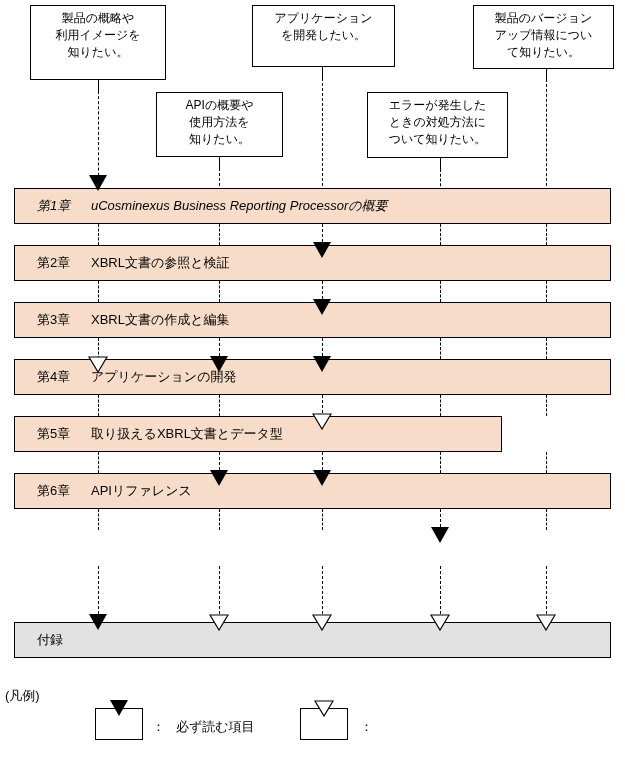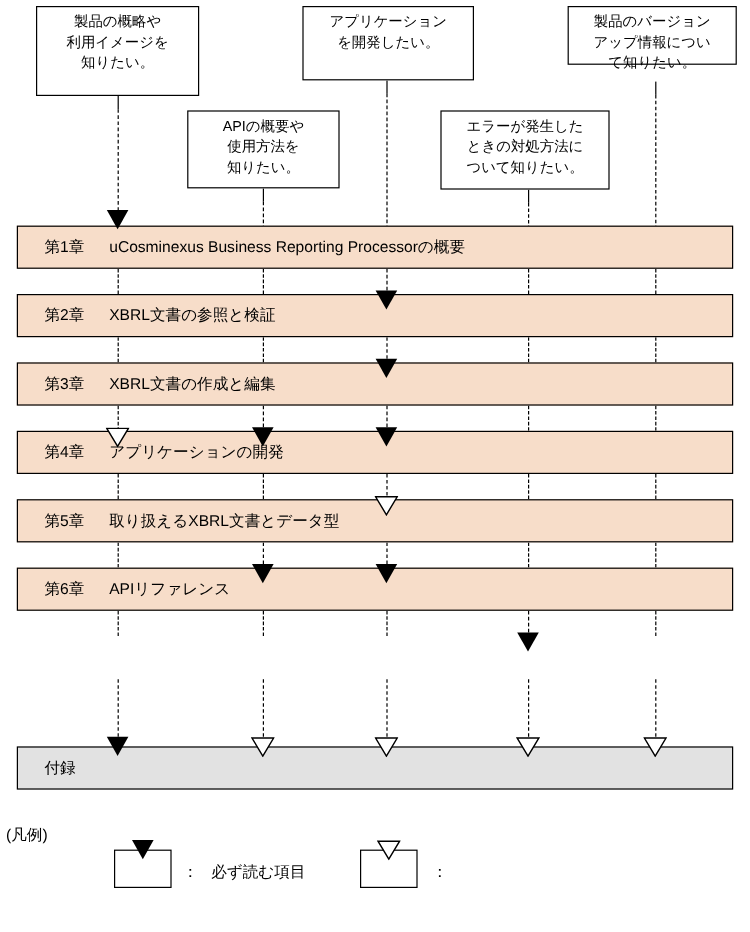--- a/index.html
+++ b/index.html
@@ -170,59 +170,59 @@
     <span class="qline">製品の概略や</span>
     <span class="qline">利用イメージを</span>
     <span class="qline">知りたい。</span>
   </div>
 
   <div class="qbox" style="left:252px; top:5px; width:143px; height:62px;">
     <span class="qline">アプリケーション</span>
     <span class="qline">を開発したい。</span>
   </div>
 
-  <div class="qbox" style="left:473px; top:5px; width:141px; height:49px;">
+  <div class="qbox" style="left:473px; top:5px; width:141px; height:64px;">
     <span class="qline">製品のバージョン</span>
     <span class="qline">アップ情報につい</span>
     <span class="qline">て知りたい。</span>
   </div>
 
   <div class="qbox" style="left:156px; top:92px; width:127px; height:65px;text-align:right;">
     <span class="qline">APIの概要や</span>
     <span class="qline">使用方法を</span>
     <span class="qline">知りたい。</span>
   </div>
 
   <div class="qbox" style="left:367px; top:92px; width:141px; height:66px;">
     <span class="qline">エラーが発生した</span>
     <span class="qline">ときの対処方法に</span>
     <span class="qline">ついて知りたい。</span>
   </div>
 
-  <div class="bar chapter" style="left:14px; top:188px; width:597px; height:36px;">
+  <div class="bar chapter" style="left:14px; top:188px; width:597px; height:36px;font-style:italic;">
     <span class="bar-num">第1章</span>
     <span class="bar-title">uCosminexus Business Reporting Processorの概要</span>
   </div>
 
   <div class="bar chapter" style="left:14px; top:245px; width:597px; height:36px;">
     <span class="bar-num">第2章</span>
     <span class="bar-title">XBRL文書の参照と検証</span>
   </div>
 
   <div class="bar chapter" style="left:14px; top:302px; width:597px; height:36px;">
     <span class="bar-num">第3章</span>
     <span class="bar-title">XBRL文書の作成と編集</span>
   </div>
 
   <div class="bar chapter" style="left:14px; top:359px; width:597px; height:36px;">
     <span class="bar-num">第4章</span>
     <span class="bar-title">アプリケーションの開発</span>
   </div>
 
-  <div class="bar chapter" style="left:14px; top:416px; width:597px; height:36px;">
+  <div class="bar chapter" style="left:14px; top:416px; width:488px; height:36px;">
     <span class="bar-num">第5章</span>
     <span class="bar-title">取り扱えるXBRL文書とデータ型</span>
   </div>
 
   <div class="bar chapter" style="left:14px; top:473px; width:597px; height:36px;">
     <span class="bar-num">第6章</span>
     <span class="bar-title">APIリファレンス</span>
   </div>
 
 

